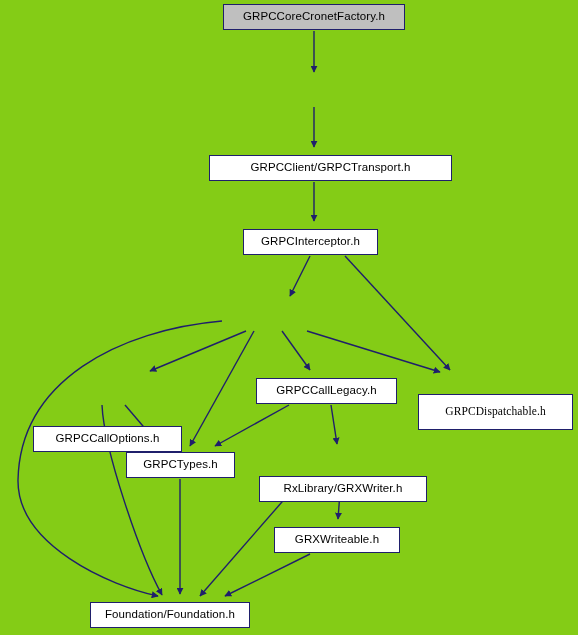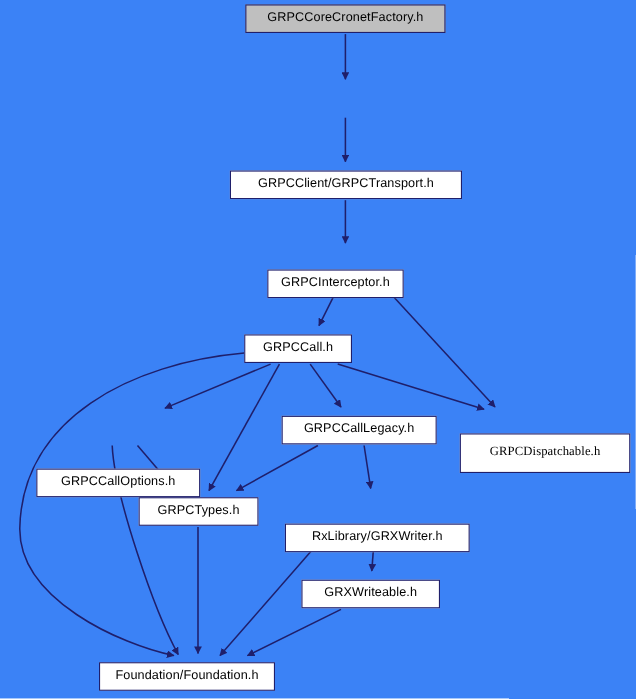--- a/index.html
+++ b/index.html
@@ -4,21 +4,21 @@
 <style>
   html, body {
     margin: 0;
     padding: 0;
     background: #ffffff;
   }
   #canvas {
     position: relative;
     width: 578px;
     height: 635px;
-    background: #3b82f6;
+    background: #84cc16;
     overflow: hidden;
     font-family: "Liberation Sans", sans-serif;
   }
   svg#edges {
     position: absolute;
     left: 0;
     top: 0;
     width: 578px;
     height: 635px;
     pointer-events: none;
@@ -70,28 +70,25 @@
       <path d="M 180,479 L 180,594"></path>
       <path d="M 341,479 L 338,519"></path>
       <path d="M 302,479 L 200,596"></path>
       <path d="M 310,554 L 225,596"></path>
     </g>
   </svg>
 
   <div class="node highlight" style="left:223px; top:4px; width:182px; height:26px;">
     <span>GRPCCoreCronetFactory.h</span>
   </div>
-  <div class="node" style="left:209px; top:155px; width:211px; height:26px;">
+  <div class="node" style="left:209px; top:155px; width:243px; height:26px;">
     <span>GRPCClient/GRPCTransport.h</span>
   </div>
-  <div class="node" style="left:243px; top:229px; width:124px; height:26px;margin-top:16px;">
+  <div class="node" style="left:243px; top:229px; width:135px; height:26px;">
     <span>GRPCInterceptor.h</span>
-  </div>
-  <div class="node" style="left:222px; top:304px; width:98px; height:26px;">
-    <span>GRPCCall.h</span>
   </div>
   <div class="node" style="left:33px; top:378px; width:149px; height:26px;margin-top:48px;">
     <span>GRPCCallOptions.h</span>
   </div>
   <div class="node" style="left:256px; top:378px; width:141px; height:26px;">
     <span>GRPCCallLegacy.h</span>
   </div>
   <div class="node" style="left:418px; top:394px; width:155px; height:36px;font-family:Liberation Serif, serif;">
     <span>GRPCDispatchable.h</span>
   </div>

